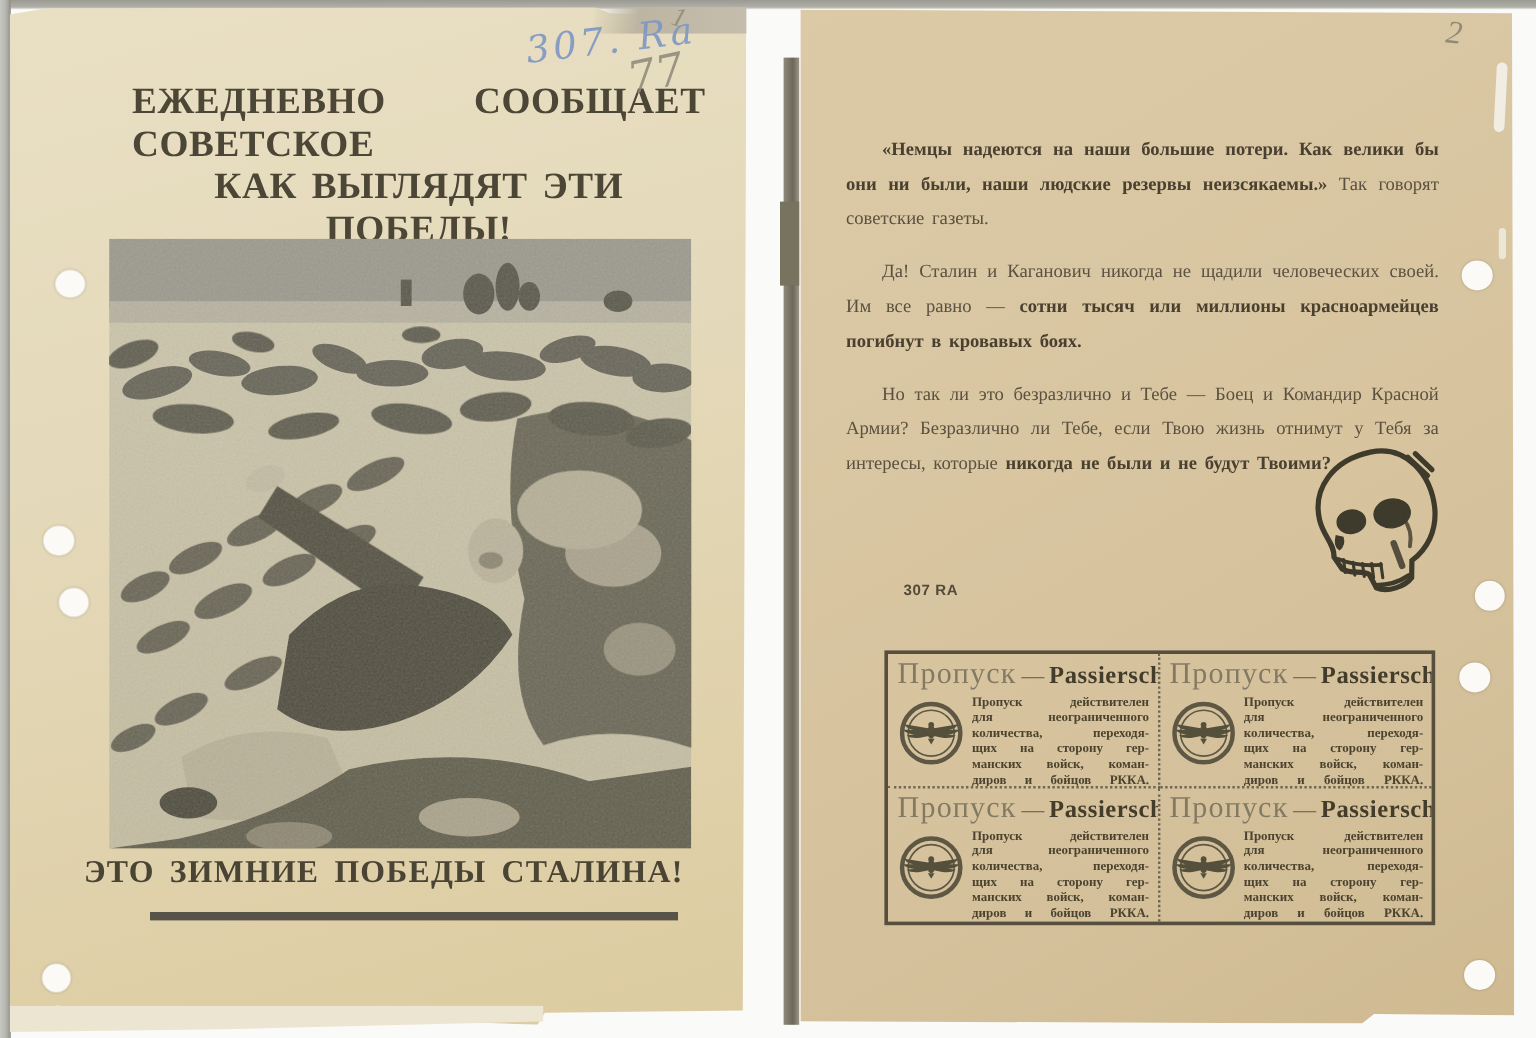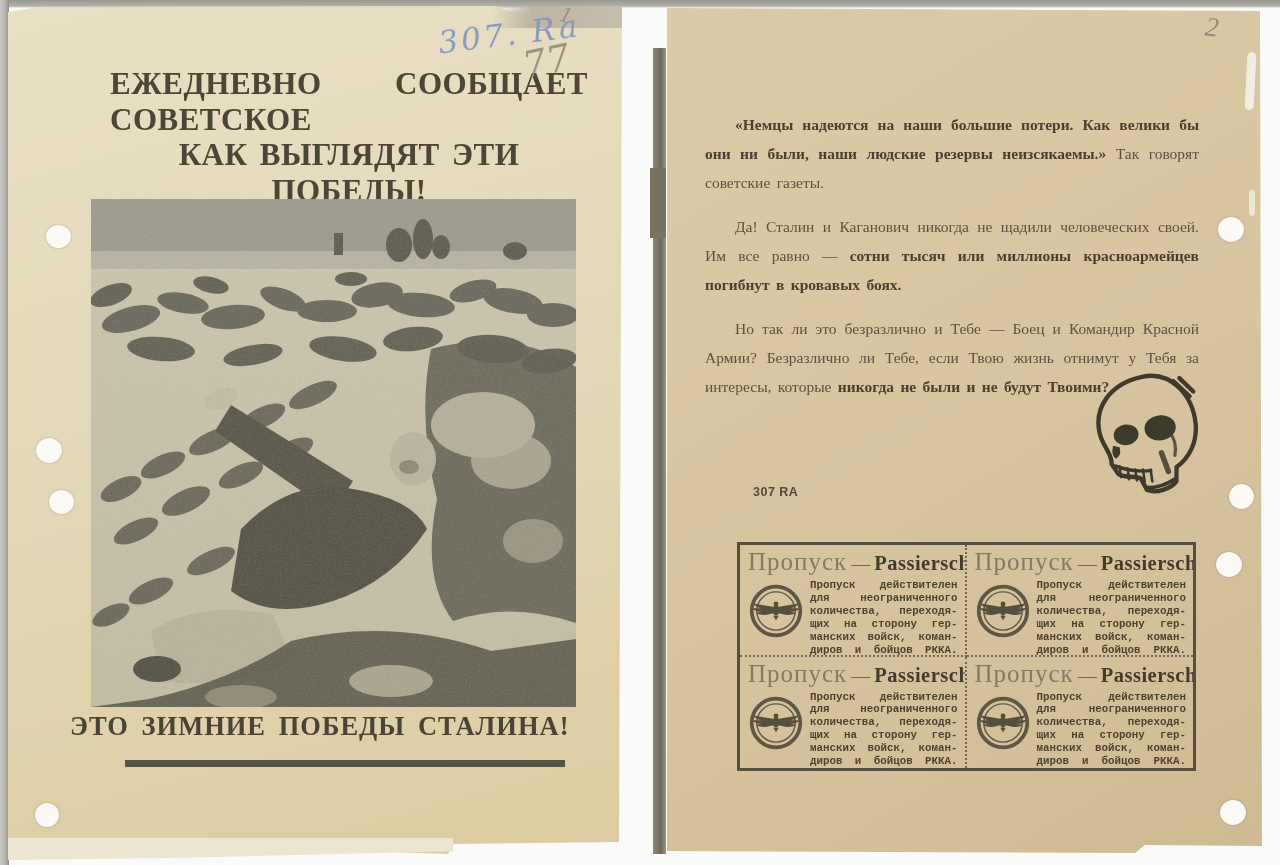--- a/index.html
+++ b/index.html
@@ -73,21 +73,21 @@
   #coupons{position:absolute;left:72px;top:534px;width:459px;height:229px;
            border:3px solid #564f3d;box-shadow:inset 0 0 0 1px #c9b habit;
            display:grid;grid-template-columns:1fr 1fr;grid-template-rows:1fr 1fr;}
   .coupon{position:relative;padding:5px 7px 4px 8px;overflow:hidden;}
   .coupon.br{border-right:2px dotted #6e6752;}
   .coupon.bb{border-bottom:2px dotted #6e6752;}
   .c-head{white-space:nowrap;line-height:24px;}
   .c-ru{font-size:25px;color:#847a63;letter-spacing:1px;}
   .c-dash{font-size:19px;color:#6e6550;}
   .c-de{font-size:20.5px;font-weight:bold;color:#433c2b;letter-spacing:.5px;}
-  .c-body{display:flex;margin-top:2px;font-family:Liberation Mono, monospace;}
+  .c-body{display:flex;margin-top:2px;}
   .c-emblem{flex:0 0 62px;padding-top:4px;}
   .c-text{flex:1;font-size:10.8px;line-height:12.9px;font-weight:bold;color:#4c432f;
           white-space:pre-line;text-align:justify;text-align-last:justify;}
 
   
   .hole{position:absolute;border-radius:50%;background:#fbfaf6;
         box-shadow:0 0 2px rgba(120,110,90,.55);}
 </style>
 </head>
 <body>

